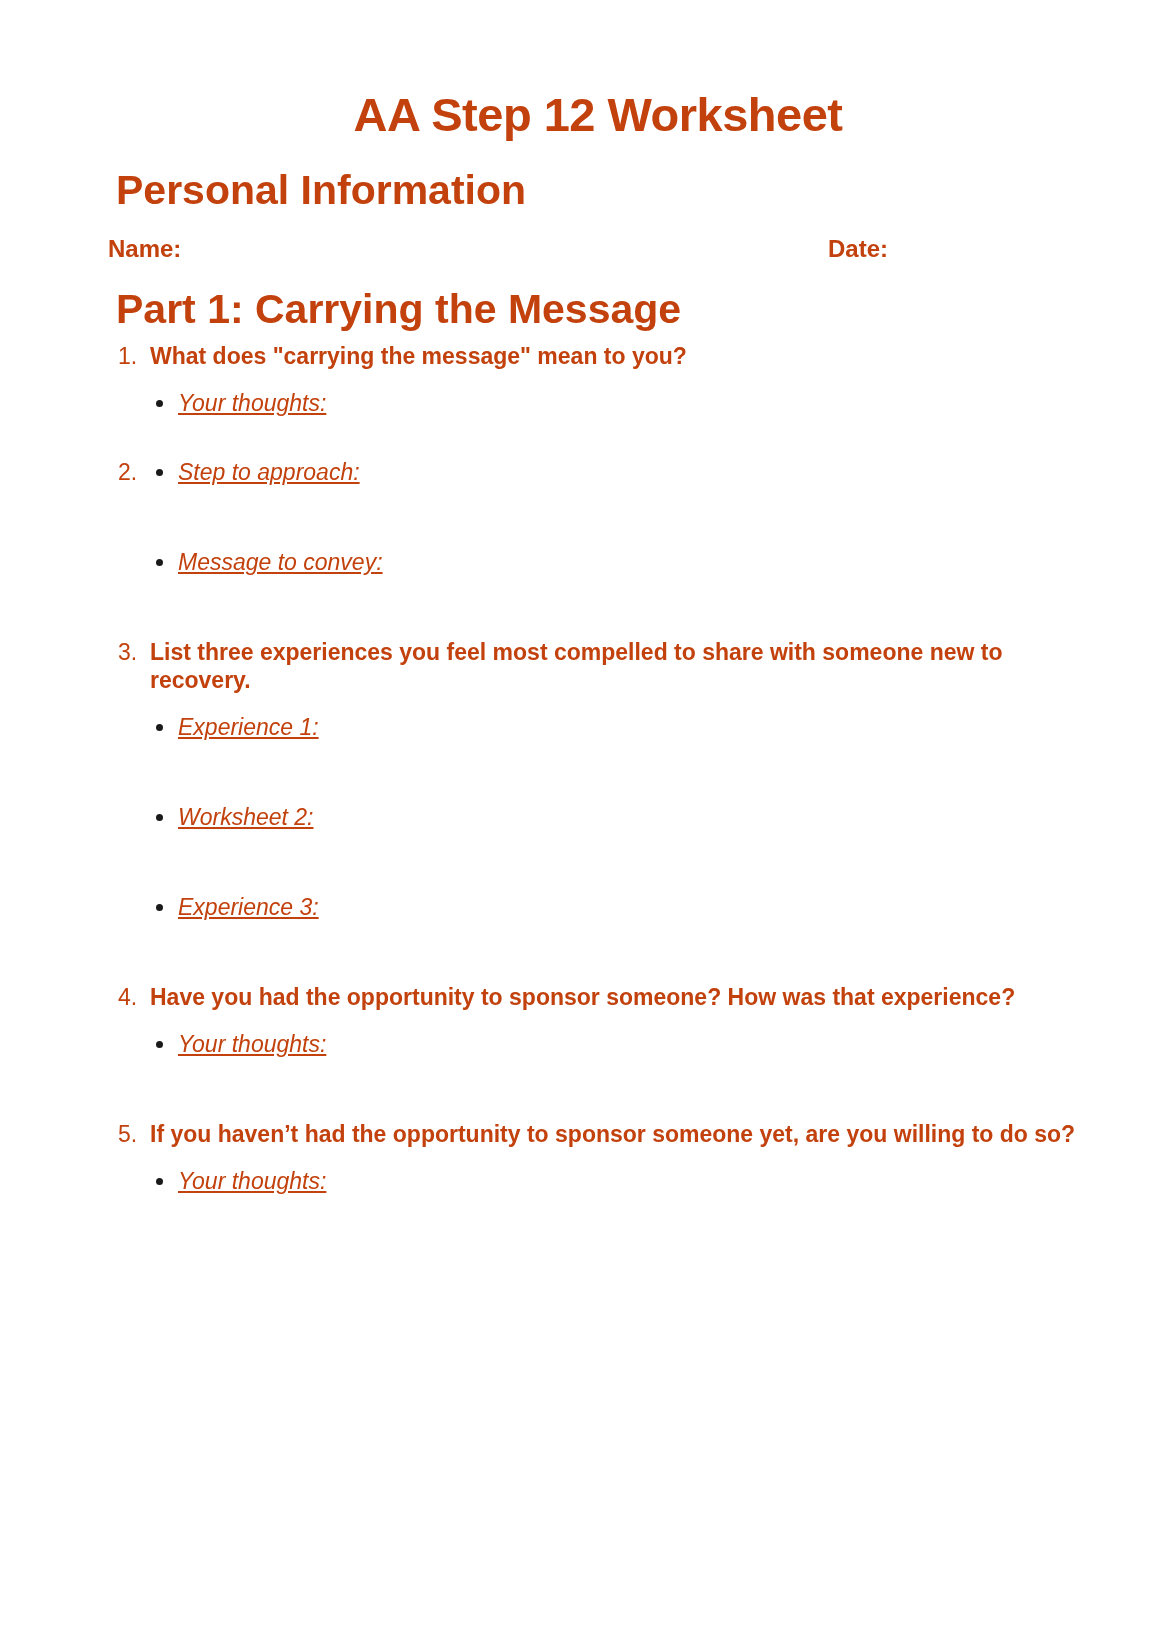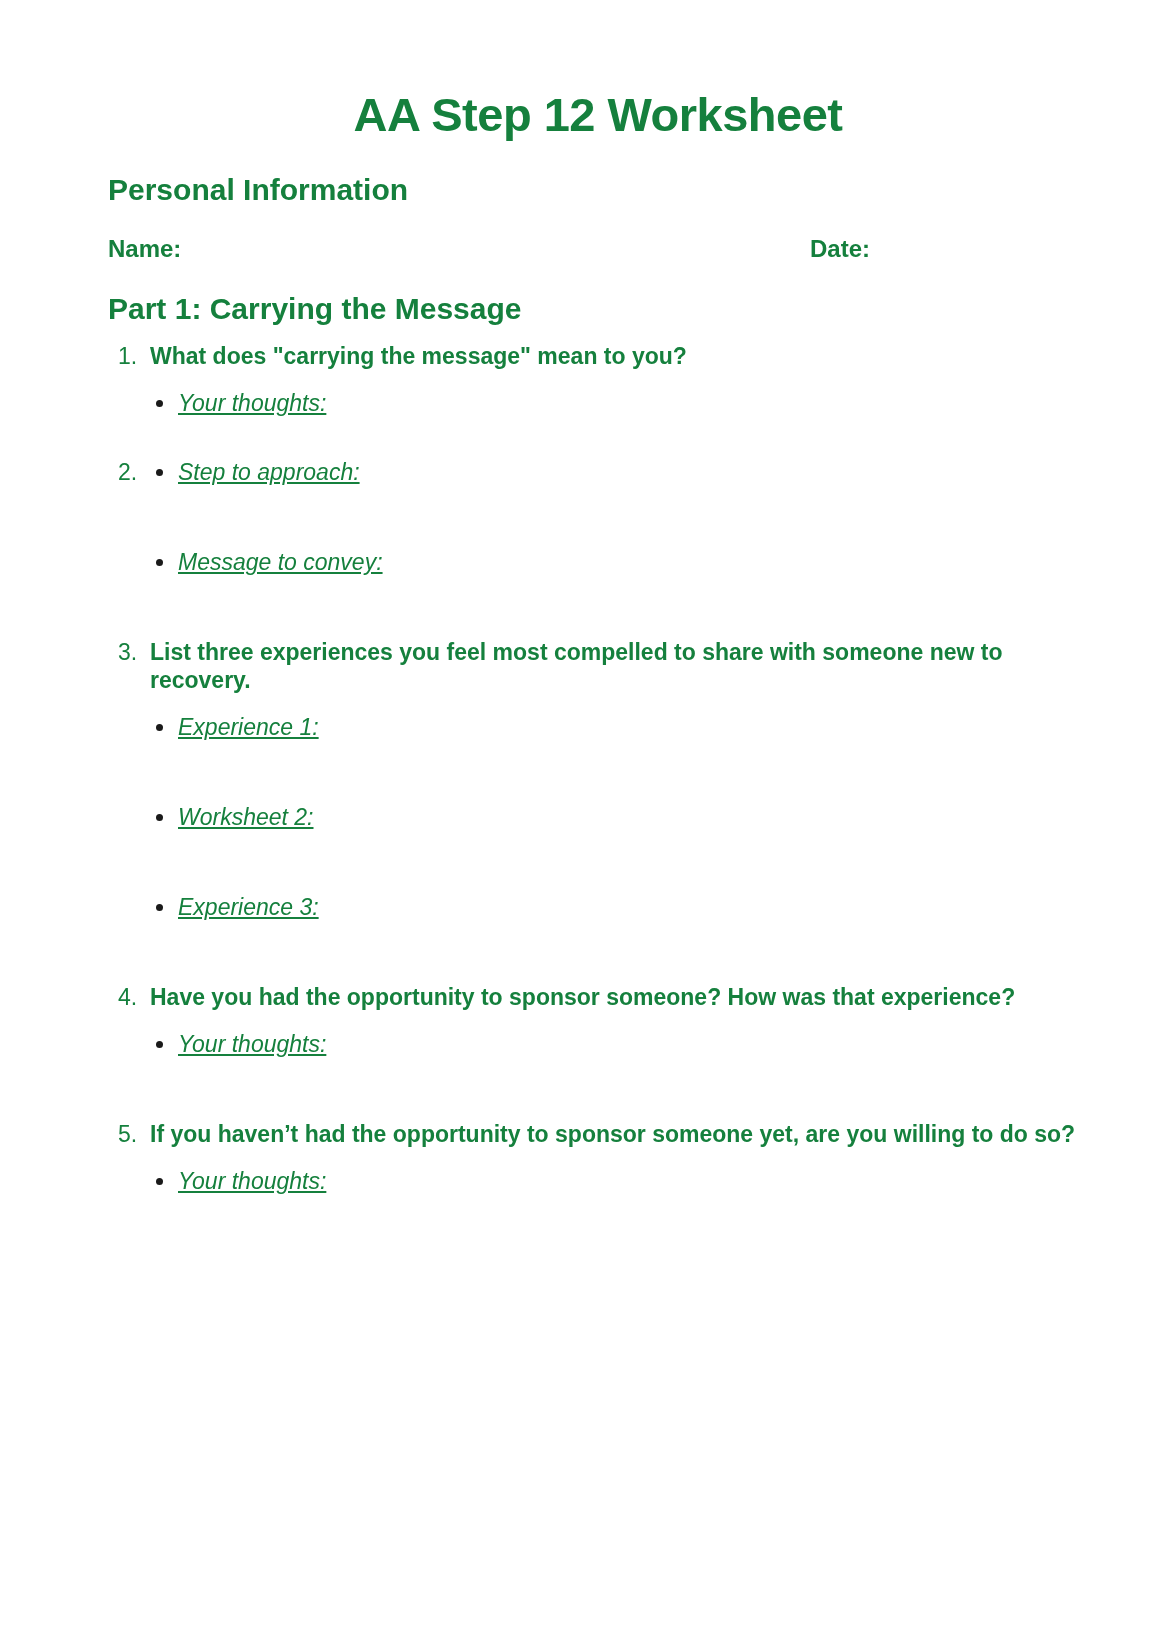--- a/index.html
+++ b/index.html
@@ -2,48 +2,48 @@
 <html><head>
 <meta charset="utf-8">
 <style>
   html, body { margin: 0; padding: 0; background: #ffffff; }
   .page {
     position: relative;
     width: 1176px;
     height: 1630px;
     box-sizing: border-box;
     background: #ffffff;
-    color: #15803d;
+    color: #c2410c;
     font-family: "Liberation Sans", "DejaVu Sans", sans-serif;
     padding: 88px 88px 16px 108px;
     overflow: hidden;
   }
   h1.title {
     font-size: 47px;
     line-height: 54px;
     font-weight: bold;
     text-align: center;
     margin: 0;
     letter-spacing: -0.5px;
   }
   h2.section {
-    font-size: 30px;
+    font-size: 41px;
     line-height: 40px;
     font-weight: bold;
-    margin: 0;
+    margin: 8px;
   }
   h2.personal { margin-top: 28px; }
   .name-date-row {
     position: relative;
     margin-top: 24px;
     font-size: 24px;
     line-height: 30px;
     font-weight: bold;
   }
-  .date-label { position: absolute; left: 702px; top: 0; }
+  .date-label { position: absolute; left: 720px; top: 0; }
   h2.part { margin-top: 25px; margin-bottom: 13px; }
   ol.questions {
     list-style: none;
     margin: 0;
     padding: 0;
     font-size: 23px;
     line-height: 28px;
   }
   ol.questions > li.question {
     position: relative;

